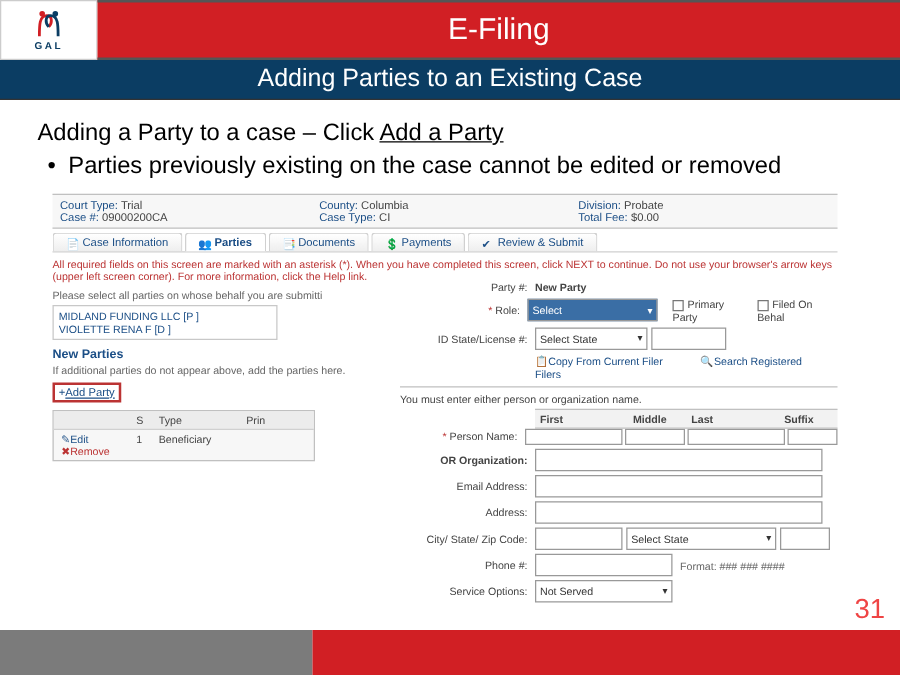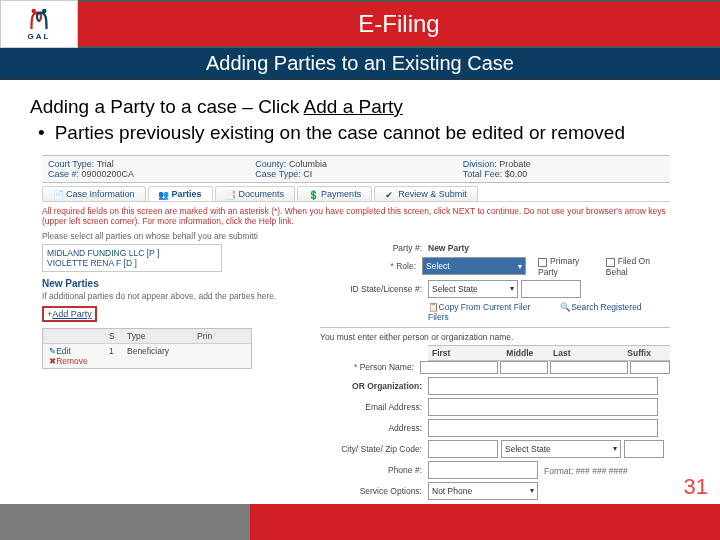--- a/index.html
+++ b/index.html
@@ -102,21 +102,21 @@
   .current-box {
     border: 1px solid #c8c8c8;
     background: #fff;
     width: 180px;
     padding: 3px 4px;
     font-size: 8.5px;
     color: #1b4e86;
   }
   .right-panel {
     position: absolute;
-    top: 88px;
+    top: 70px;
     right: 0;
     width: 350px;
     font-size: 8.5px;
   }
   .rp-row { display: flex; align-items: center; margin-bottom: 3px; }
   .rp-label { width: 108px; text-align: right; padding-right: 6px; color: #444; }
   .rp-label.req::before { content: "* "; color: #b33; }
   .rp-field {
     border: 1px solid #999;
     background: #fff;
@@ -340,21 +340,21 @@
         </div>
       </div>
       <div class="rp-row">
         <div class="rp-label">Phone #:</div>
         <div class="rp-field" style="width:110px;"></div>
         <span class="phonefmt" style="margin-left:6px;">Format: ### ### ####</span>
       </div>
       <div class="rp-row">
         <div class="rp-label">Service Options:</div>
         <div class="rp-field rp-select lite" style="width:110px;">
-            <span>Not Phone</span>
+            <span>Not Served</span>
           </div>
       </div>
     </div>
   </div>
 </div>
 
 <div class="page-num">31</div>
 
 <div class="footer-band">
   <div class="footer-gray"></div>

